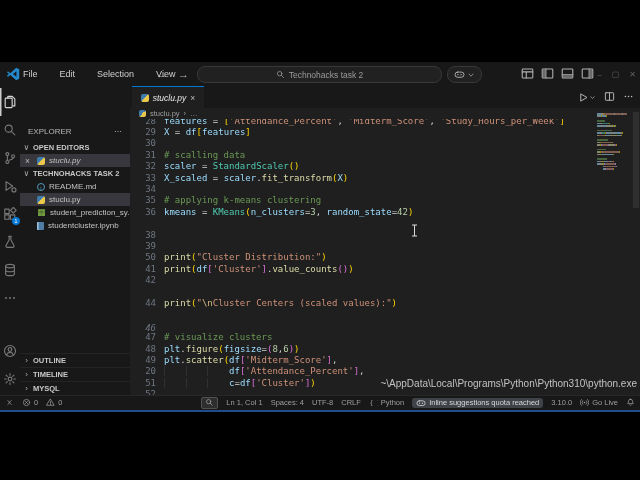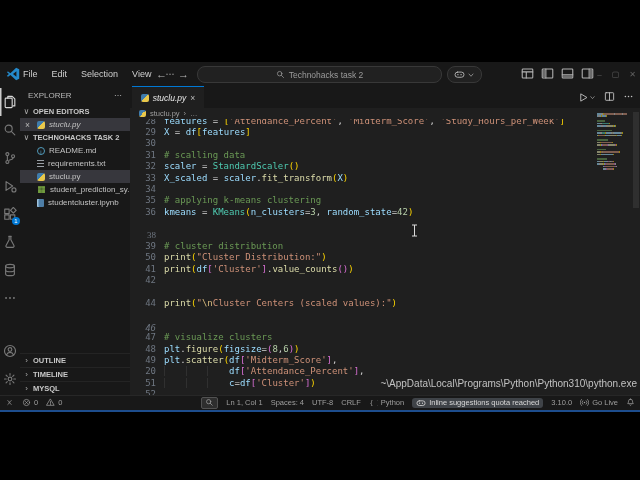--- a/index.html
+++ b/index.html
@@ -3,42 +3,42 @@
 <meta charset="utf-8">
 <style>
   html,body{margin:0;padding:0;background:#000;}
   .screen{position:relative;width:640px;height:480px;background:#000;overflow:hidden;
           font-family:"Liberation Sans",sans-serif;-webkit-font-smoothing:antialiased;}
   .vscode{position:absolute;left:0;top:62px;width:640px;height:350px;background:#1f1f1f;color:#ccc;font-size:9px;}
 
   
   .titlebar{position:absolute;left:0;top:0;width:100%;height:24px;background:#181818;border-bottom:1px solid #262626;}
   .vslogo{position:absolute;left:6px;top:5px;width:14px;height:14px;}
-  .menus{position:absolute;left:16px;top:0;height:24px;display:flex;align-items:center;gap:0;color:#cfcfcf;}
+  .menus{position:absolute;left:16px;top:0;height:24px;display:flex;align-items:center;gap:8px;color:#cfcfcf;}
   .menus span{padding:0 7px;font-size:9px;}
   .navarrows{position:absolute;left:156px;top:0;height:24px;display:flex;align-items:center;gap:11px;color:#b9b9b9;font-size:11px;}
   .searchbox{position:absolute;left:197px;top:4px;width:243px;height:15px;background:#212121;border:1px solid #383838;
              border-radius:8px;display:flex;align-items:center;justify-content:center;gap:4px;color:#9b9b9b;font-size:8.5px;}
   .chatbtn{position:absolute;left:447px;top:4px;width:33px;height:15px;background:#212121;border:1px solid #383838;
            border-radius:8px;display:flex;align-items:center;justify-content:center;gap:2px;color:#b9b9b9;}
   .layouticons{position:absolute;right:46px;top:0;height:24px;display:flex;align-items:center;gap:7px;color:#b3b3b3;}
   .winctrl{position:absolute;right:4px;top:0;height:24px;display:flex;align-items:center;gap:10px;color:#606060;font-size:8px;}
 
   
   .activitybar{position:absolute;left:0;top:24px;width:20px;height:309px;background:#181818;border-right:1px solid #242424;}
   .ab-top{position:absolute;top:2px;left:0;width:20px;}
   .ab-bottom{position:absolute;bottom:2px;left:0;width:20px;}
   .ab-item{position:relative;width:20px;height:28px;display:flex;align-items:center;justify-content:center;color:#787878;}
   .ab-item.active{color:#d7d7d7;box-shadow:inset 1.5px 0 0 #cccccc;}
   .ab-badge{position:absolute;right:0px;bottom:3px;min-width:8px;height:8px;border-radius:4px;background:#0078d4;color:#fff;
             font-size:6px;line-height:8px;text-align:center;}
 
   
   .sidebar{position:absolute;left:20px;top:24px;width:110px;height:309px;background:#181818;border-right:1px solid #292929;overflow:hidden;}
-  .sb-header{height:19px;display:flex;align-items:center;justify-content:space-between;padding:0 8px;color:#b8b8b8;font-size:8px;}
+  .sb-header{height:19px;display:flex;align-items:center;justify-content:space-between;padding:0 8px;color:#b8b8b8;font-size:8px;margin-top:36px;}
   .sb-sec{height:13px;display:flex;align-items:center;gap:3px;padding:0 3px;font-weight:bold;font-size:7.5px;color:#c8c8c8;white-space:nowrap;}
   .sb-sec .chev{font-weight:normal;font-size:8px;color:#aaa;width:7px;text-align:center;}
   .sb-item{height:13px;display:flex;align-items:center;gap:4px;padding-left:17px;font-size:8px;color:#c3c3c3;white-space:nowrap;overflow:hidden;}
   .sb-item.selected{background:#37373d;}
   .sb-item.openitem{padding-left:5px;}
   .sb-item .close{color:#bbb;width:8px;font-size:8.5px;}
   .italic{font-style:italic;}
   .sb-bottom{position:absolute;left:0;right:0;bottom:0;}
   .sb-bottom .sb-sec{border-top:1px solid #242424;}
 
@@ -287,24 +287,20 @@
         </div>
       <div class="sb-sec">
         <span class="chev">∨</span>
         <span>TECHNOHACKS TASK 2</span>
       </div>
       <div id="workspace-items">
           <div class="sb-item">
             <span class="fi fi-info">i</span>
             <span>README.md</span>
           </div>
-          <div class="sb-item">
-            <span class="fi fi-txt"></span>
-            <span>requirements.txt</span>
-          </div>
           <div class="sb-item selected">
             <span class="fi fi-python"></span>
             <span>stuclu.py</span>
           </div>
           <div class="sb-item">
             <span class="fi fi-table">▦</span>
             <span>student_prediction_sy...</span>
           </div>
           <div class="sb-item">
             <span class="fi fi-notebook"></span>
@@ -398,27 +394,26 @@
             <span class="ct"></span>
           </div>
           <div class="cl" style="top: 76.4px;">
             <span class="ln">35</span>
             <span class="ct"><span class="tk-cm"># applying k-means clustering</span></span>
           </div>
           <div class="cl" style="top: 87.8px;">
             <span class="ln">36</span>
             <span class="ct"><span class="tk-v">kmeans</span><span class="tk-p"> = </span><span class="tk-c">KMeans</span><span class="tk-b1">(</span><span class="tk-v">n_clusters</span><span class="tk-p">=</span><span class="tk-n">3</span><span class="tk-p">, </span><span class="tk-v">random_state</span><span class="tk-p">=</span><span class="tk-n">42</span><span class="tk-b1">)</span></span>
           </div>
-          <div class="cl" style="top: 110.6px; font-family: Liberation Serif, serif;">
+          <div class="cl" style="top: 110.6px;">
             <span class="ln">38</span>
             <span class="ct"></span>
           </div>
           <div class="cl" style="top: 122px;">
             <span class="ln">39</span>
-            <span class="ct"><span class="tk-cm"># cluster distribution</span></span>
           </div>
           <div class="cl" style="top: 133.4px;">
             <span class="ln">50</span>
             <span class="ct"><span class="tk-f">print</span><span class="tk-b1">(</span><span class="tk-s">"Cluster Distribution:"</span><span class="tk-b1">)</span></span>
           </div>
           <div class="cl" style="top: 144.8px;">
             <span class="ln">41</span>
             <span class="ct"><span class="tk-f">print</span><span class="tk-b1">(</span><span class="tk-v">df</span><span class="tk-b2">[</span><span class="tk-s">'Cluster'</span><span class="tk-b2">]</span><span class="tk-p">.</span><span class="tk-f">value_counts</span><span class="tk-b2">()</span><span class="tk-b1">)</span></span>
           </div>
           <div class="cl" style="top: 156.2px;">

